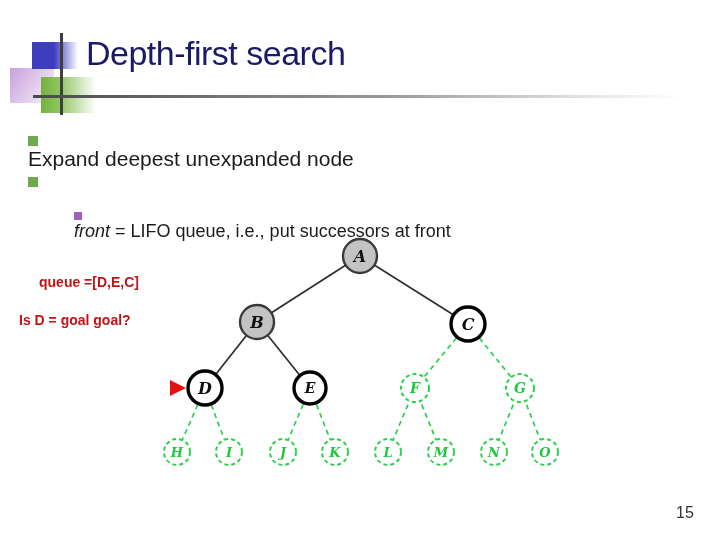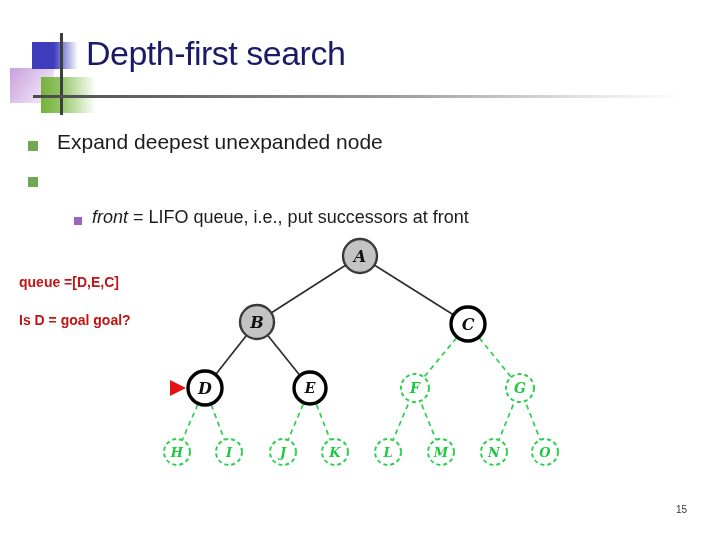--- a/index.html
+++ b/index.html
@@ -19,43 +19,43 @@
   .dec-hline{left:33px;top:95px;width:650px;height:3px;
     background:linear-gradient(to right,#4a4a4a 0%,#9a9a9a 55%,#e3e3e3 85%,rgba(255,255,255,0) 100%);}
 
   
   .title{
     position:absolute;left:86px;top:34px;
     font-size:34px;letter-spacing:-0.5px;color:#1a1a66;white-space:nowrap;
   }
 
   
-  .bullet-line{position:absolute;display:flex;align-items:center;white-space:nowrap;}
+  .bullet-line{position:absolute;display:flex;align-items:flex-start;white-space:nowrap;flex-direction:column;}
   .bl1{left:28px;top:129px;}
   .bl2{left:28px;top:170px;}
   .bl3{left:74px;top:206px;}
   .sq{flex:0 0 auto;display:inline-block;}
   .sq-green{width:10px;height:10px;background:#6fa850;margin:7px 19px 0 0;}
   .sq-purple{width:8px;height:8px;background:#9a63c2;margin:6px 10px 0 0;}
   .t1{font-size:21px;color:#1c1c1c;line-height:26px;}
   .t1-accent{color:#5151a2;}
   .t1-accent-suffix{color:#1a1a66;}
   .t2{font-size:18px;color:#1c1c1c;line-height:23px;}
   .it{font-style:italic;}
 
   
   .red-note{position:absolute;left:19px;font-weight:bold;font-size:14px;color:#c11414;white-space:nowrap;}
-  .note-queue{top:274px;}
+  .note-queue{top:274px;margin-left:20px;}
   .note-goal{top:312px;}
 
   
   .tree-svg{position:absolute;left:0;top:0;}
 
   
-  .page-num{position:absolute;left:676px;top:504px;font-size:10px;color:#333333;}
+  .page-num{position:absolute;left:676px;top:504px;font-size:16px;color:#333333;}
 </style>
 </head>
 <body>
 
 <div class="dec dec-pink"></div>
 <div class="dec dec-blue"></div>
 <div class="dec dec-green"></div>
 <div class="dec dec-vline"></div>
 <div class="dec dec-hline"></div>
 

